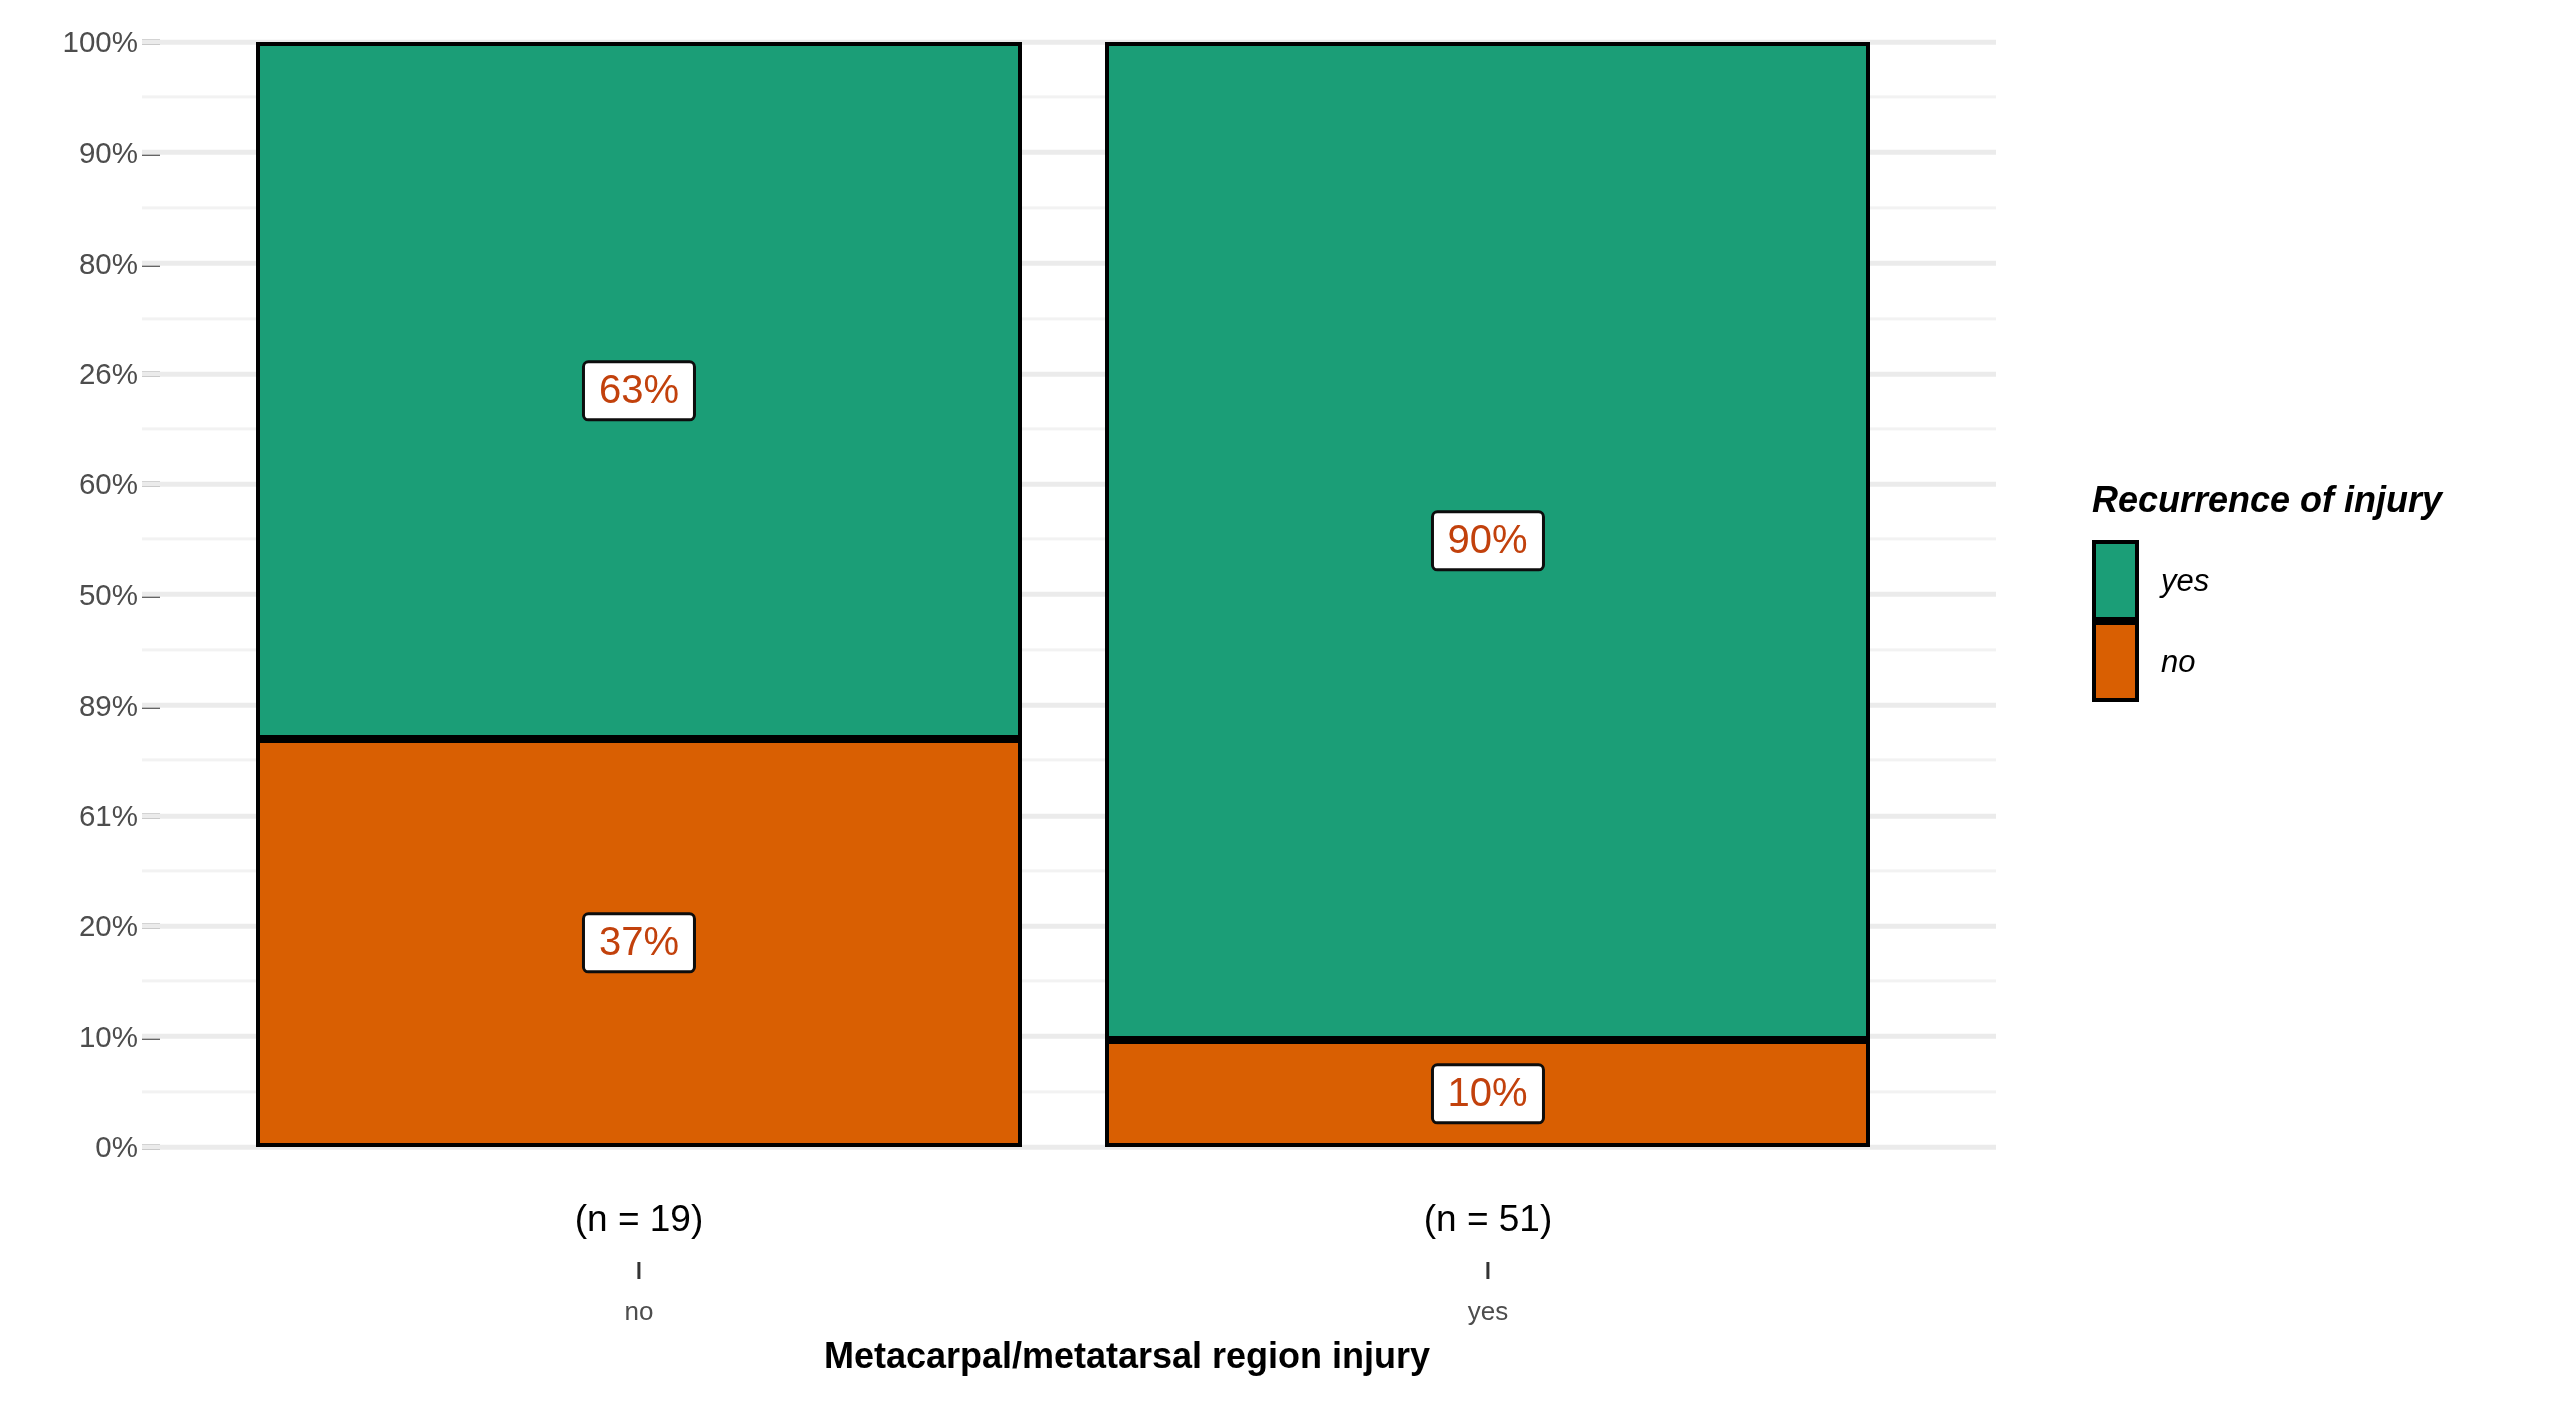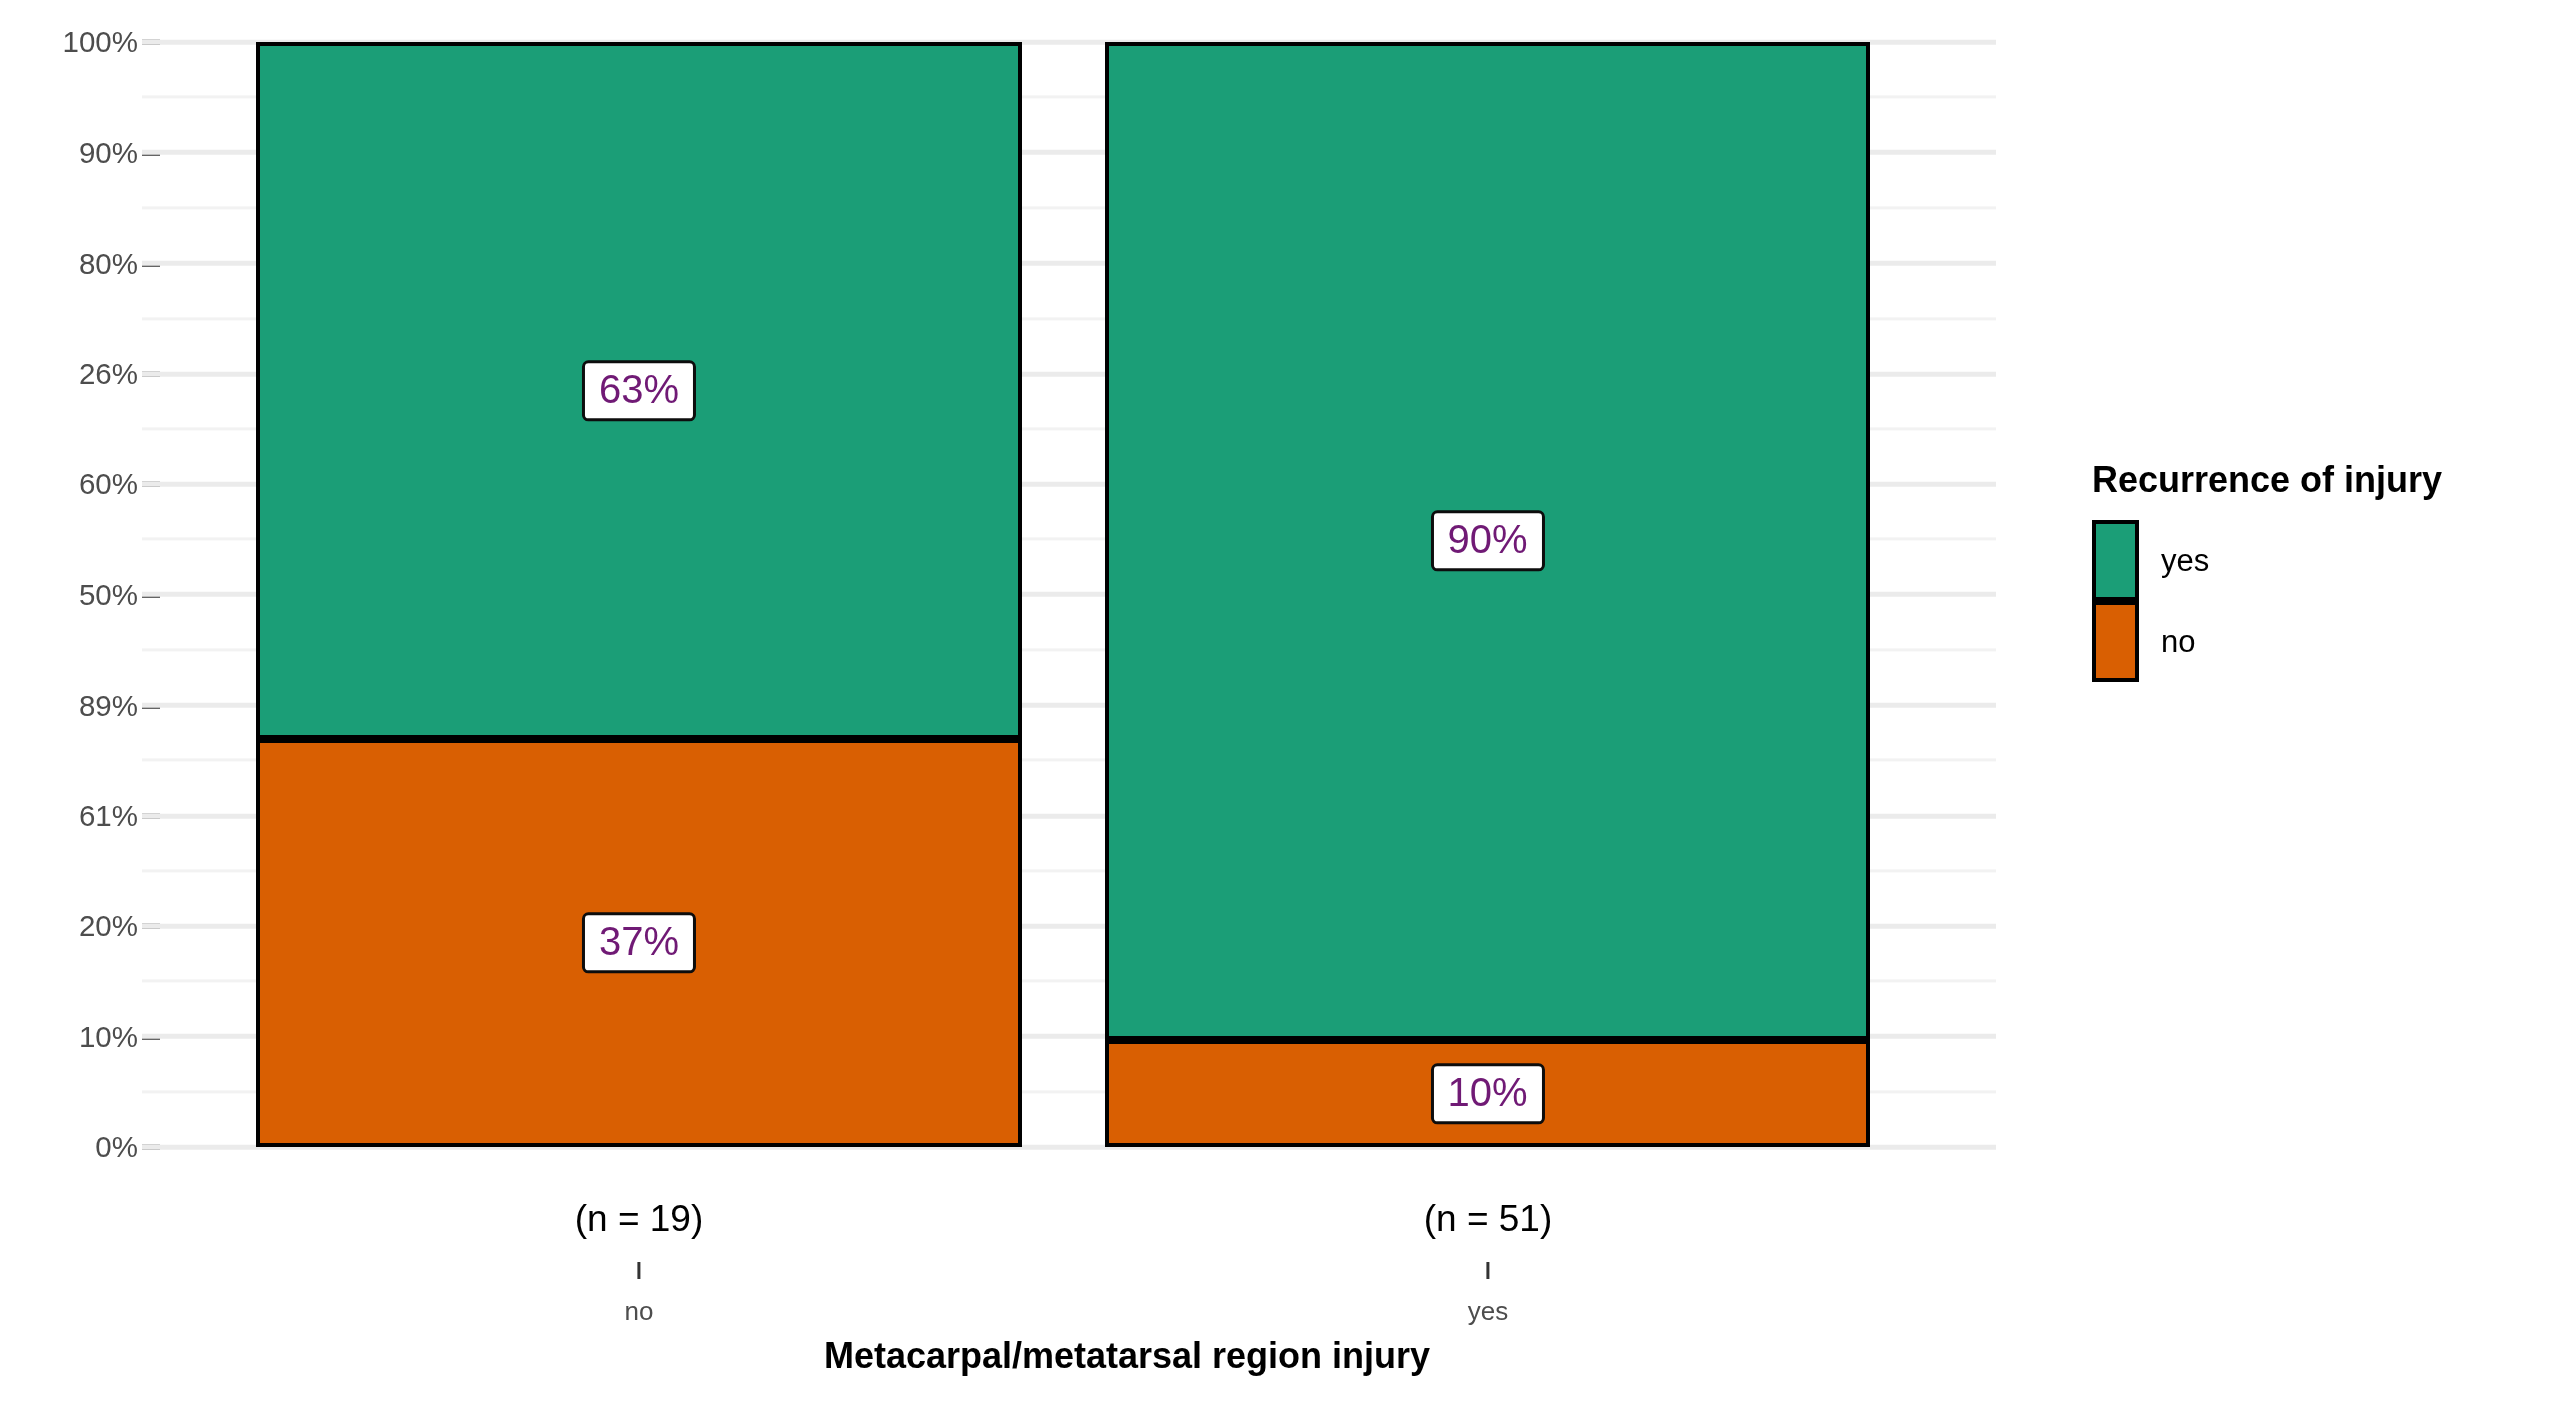--- a/index.html
+++ b/index.html
@@ -86,21 +86,21 @@
     position: absolute;
     left: 50%;
     top: 50%;
     transform: translate(-50%, -50%);
     background: #ffffff;
     border: 3.8px solid #0d0d0d;
     border-radius: 6.4px;
     padding: 6.4px 14px 9px 14px;
     font-size: 40px;
     line-height: 1;
-    color: #701a75;
+    color: #c2410c;
     white-space: nowrap;
   }
 
   
   .group-n-label {
     position: absolute;
     transform: translateX(-50%);
     font-size: 37px;
     color: #000000;
     white-space: nowrap;
@@ -130,22 +130,23 @@
     font-weight: bold;
     color: #000000;
     white-space: nowrap;
     line-height: 1;
   }
 
   
   #legend {
     position: absolute;
     left: 2092px;
-    top: 462px;
+    top: 482px;
     width: 462px;
+    font-style: italic;
   }
   #legend-title {
     font-size: 36px;
     font-weight: bold;
     color: #000000;
     white-space: nowrap;
     line-height: 1;
     margin-bottom: 22px;
   }
   .legend-row {

